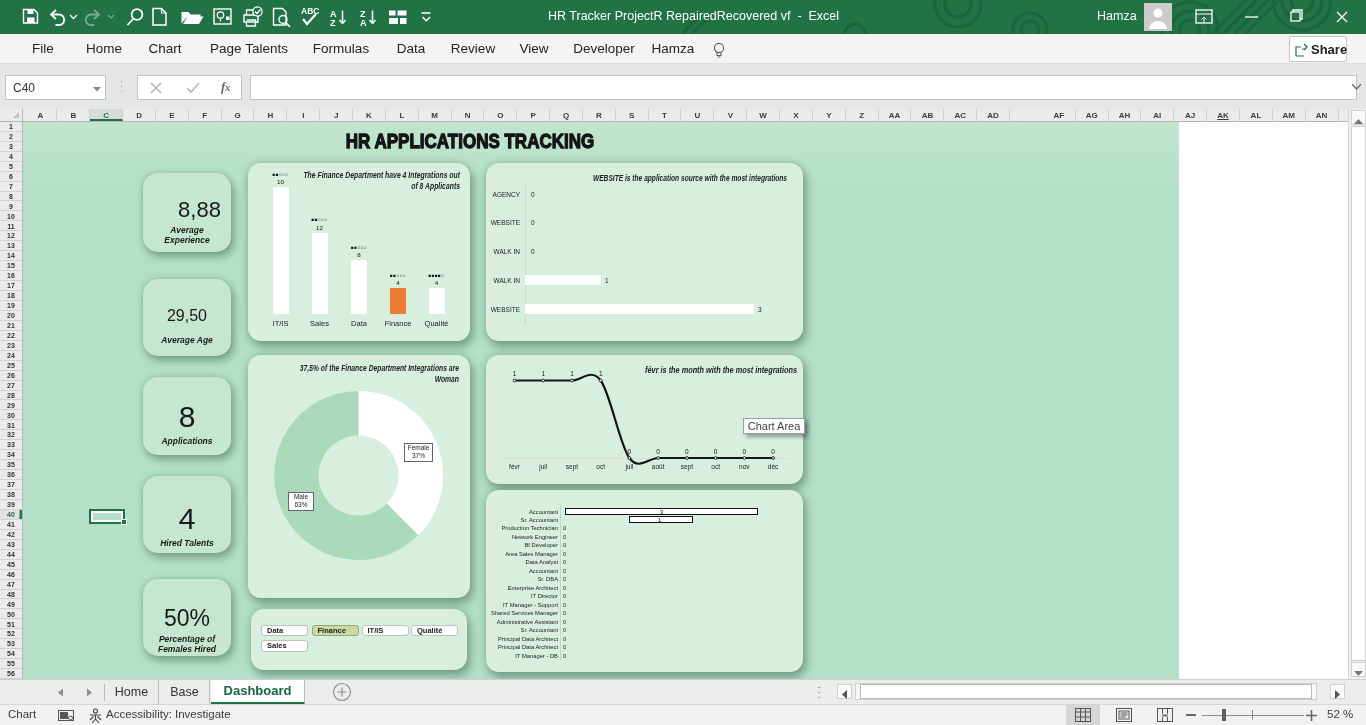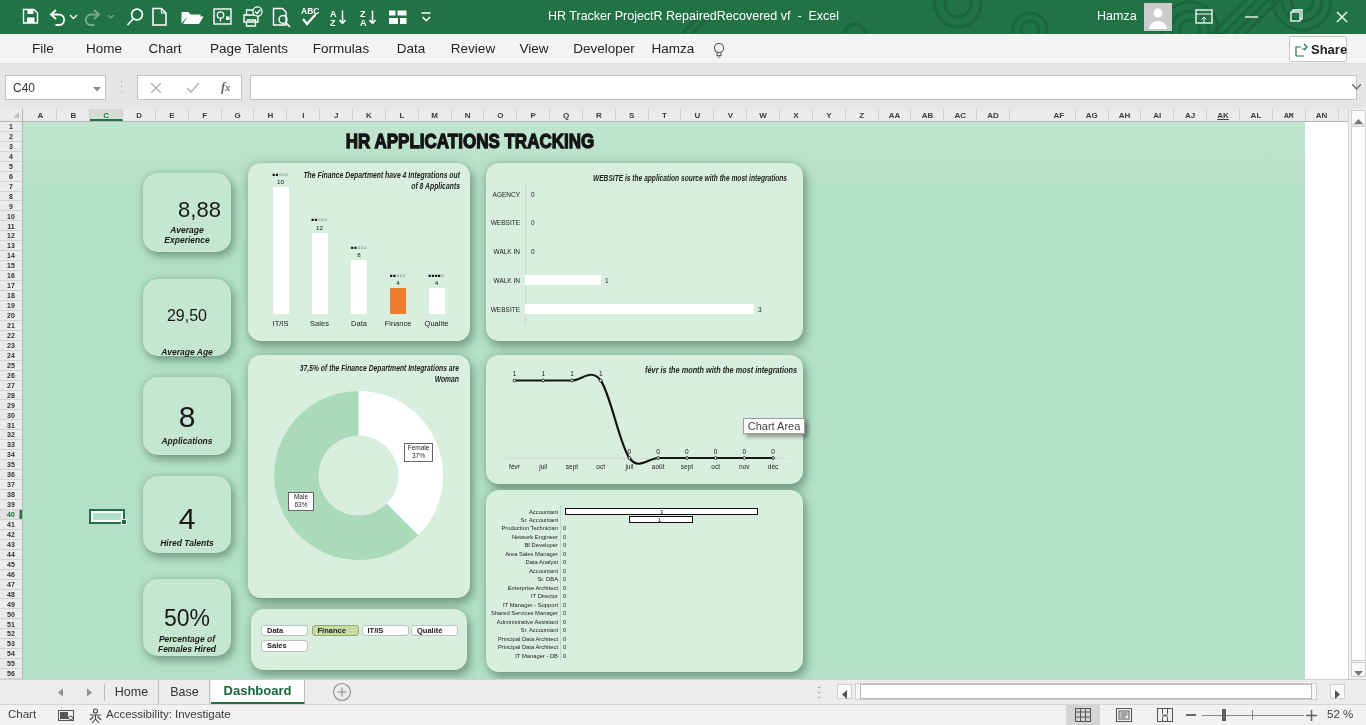--- a/index.html
+++ b/index.html
@@ -13,21 +13,21 @@
 #menubar .mi{position:absolute;top:0;height:30px;line-height:30px;font-size:13.5px;color:#252423;transform:translateX(-50%);white-space:nowrap;margin-left:17px;}
 
 #fbar{left:0;top:64px;width:1366px;height:45px;background:#e6e6e6;}
 .whitebox{position:absolute;background:#fff;border:1px solid #c3c3c3;}
 
 #colhead{left:0;top:109px;width:1366px;height:13px;background:#ebebeb;border-bottom:1px solid #b5b5b5;}
 .cl{position:absolute;top:0;height:12px;line-height:13px;font-size:8px;font-weight:bold;color:#3c3c3c;text-align:center;border-right:1px solid #cfcfcf;}
 #rowhead{left:0;top:122px;width:23px;height:557px;background:#ebebeb;border-right:1px solid #b5b5b5;}
 .rn{position:absolute;left:0;width:22px;text-align:center;font-size:7px;font-weight:bold;color:#333;border-bottom:1px solid #d2d2d2;}
 
-#sheet{left:23px;top:122px;width:1282px;height:557px;background:linear-gradient(180deg,#bfe5cf 0px,#bce3cc 30px,#b4e0c9 70px,#b4e0c9 100%);overflow:hidden;}
+#sheet{left:23px;top:122px;width:1156px;height:557px;background:linear-gradient(180deg,#bfe5cf 0px,#bce3cc 30px,#b4e0c9 70px,#b4e0c9 100%);overflow:hidden;}
 .panel{position:absolute;background:#d8efe0;border-radius:13px;box-shadow:3px 6px 10px rgba(88,126,104,0.62),0 0 8px rgba(88,126,104,0.38);}
 .card{position:absolute;left:120px;width:88px;background:#c5e6d1;border-radius:15px;box-shadow:3px 5px 9px rgba(88,126,104,0.6),0 0 7px rgba(88,126,104,0.35);text-align:center;color:#1a1a1a;}
 .card .num{font-size:21px;letter-spacing:0px;}
 .card .lbl{font-size:8.5px;font-weight:bold;font-style:italic;line-height:10px;}
 .ctitle{position:absolute;font-size:9px;font-weight:bold;font-style:italic;color:#222;line-height:11px;}
 .bar{position:absolute;background:#fff;}
 .star{position:absolute;font-size:4.6px;letter-spacing:0.4px;color:#111;transform:translateX(-50%);white-space:nowrap;}
 .bv{position:absolute;font-size:6.2px;color:#111;transform:translateX(-50%);}
 .bx{position:absolute;font-size:7.5px;color:#222;transform:translateX(-50%);white-space:nowrap;}
 .hlbl{position:absolute;font-size:6.5px;color:#222;text-align:right;white-space:nowrap;}
@@ -205,21 +205,21 @@
     <div class="cl" style="left:944.3px;width:32.9px;">AC</div>
     <div class="cl" style="left:977.2px;width:32.9px;">AD</div>
     <div class="cl" style="left:1010.0px;width:32.9px;margin-top:13px;">AE</div>
     <div class="cl" style="left:1042.8px;width:32.9px;">AF</div>
     <div class="cl" style="left:1075.7px;width:32.9px;">AG</div>
     <div class="cl" style="left:1108.5px;width:32.9px;">AH</div>
     <div class="cl" style="left:1141.4px;width:32.9px;">AI</div>
     <div class="cl" style="left:1174.2px;width:32.9px;">AJ</div>
     <div class="cl" style="left:1207.1px;width:32.9px;text-decoration:underline;">AK</div>
     <div class="cl" style="left:1240.0px;width:32.9px;">AL</div>
-    <div class="cl" style="left:1272.8px;width:32.9px;font-family:Liberation Mono, monospace;">AM</div>
+    <div class="cl" style="left:1272.8px;width:32.9px;">AM</div>
     <div class="cl" style="left:1305.7px;width:32.9px;">AN</div>
     <div class="cl" style="left:1338.5px;width:32.9px;">AO</div>
   </div>
 <div id="rowhead" class="abs">
     <div class="rn" style="top:0.0px;height:9.9px;line-height:10.9px;">1</div>
     <div class="rn" style="top:9.9px;height:9.9px;line-height:10.9px;">2</div>
     <div class="rn" style="top:19.9px;height:9.9px;line-height:10.9px;">3</div>
     <div class="rn" style="top:29.8px;height:9.9px;line-height:10.9px;">4</div>
     <div class="rn" style="top:39.8px;height:9.9px;line-height:10.9px;">5</div>
     <div class="rn" style="top:49.8px;height:9.9px;line-height:10.9px;">6</div>
@@ -275,21 +275,21 @@
     <div class="rn" style="top:547.2px;height:9.9px;line-height:10.9px;">56</div>
   </div>
 <div id="sheet" class="abs">
     <div class="abs" style="left:319px;top:8px;width:256px;text-align:center;font-size:17px;font-weight:bold;letter-spacing:0px;color:#141414;-webkit-text-stroke:1.05px #141414;white-space:nowrap;transform:scaleY(1.22);transform-origin:top center;">HR APPLICATIONS TRACKING</div>
     <div class="card" style="top:51px;height:79px;padding-top:26px;">
       <div class="num" style="font-size:22px;line-height:22px;padding-left:25px;">8,88</div>
       <div class="lbl" style="margin-top:4px;">Average<br>Experience</div>
     </div>
     <div class="card" style="top:156.5px;height:77px;padding-top:26px;">
       <div class="num" style="font-size:16px;line-height:22px;">29,50</div>
-      <div class="lbl" style="margin-top:20px;">Average Age</div>
+      <div class="lbl" style="margin-top:8px;">Average Age</div>
     </div>
     <div class="card" style="top:254.5px;height:78.5px;padding-top:25px;">
       <div class="num" style="font-size:30px;line-height:30px;">8</div>
       <div class="lbl" style="margin-top:4px;">Applications</div>
     </div>
     <div class="card" style="top:354px;height:77px;padding-top:28px;">
       <div class="num" style="font-size:30px;line-height:30px;">4</div>
       <div class="lbl" style="margin-top:4px;">Hired Talents</div>
     </div>
     <div class="card" style="top:456.79999999999995px;height:77px;padding-top:28px;">

